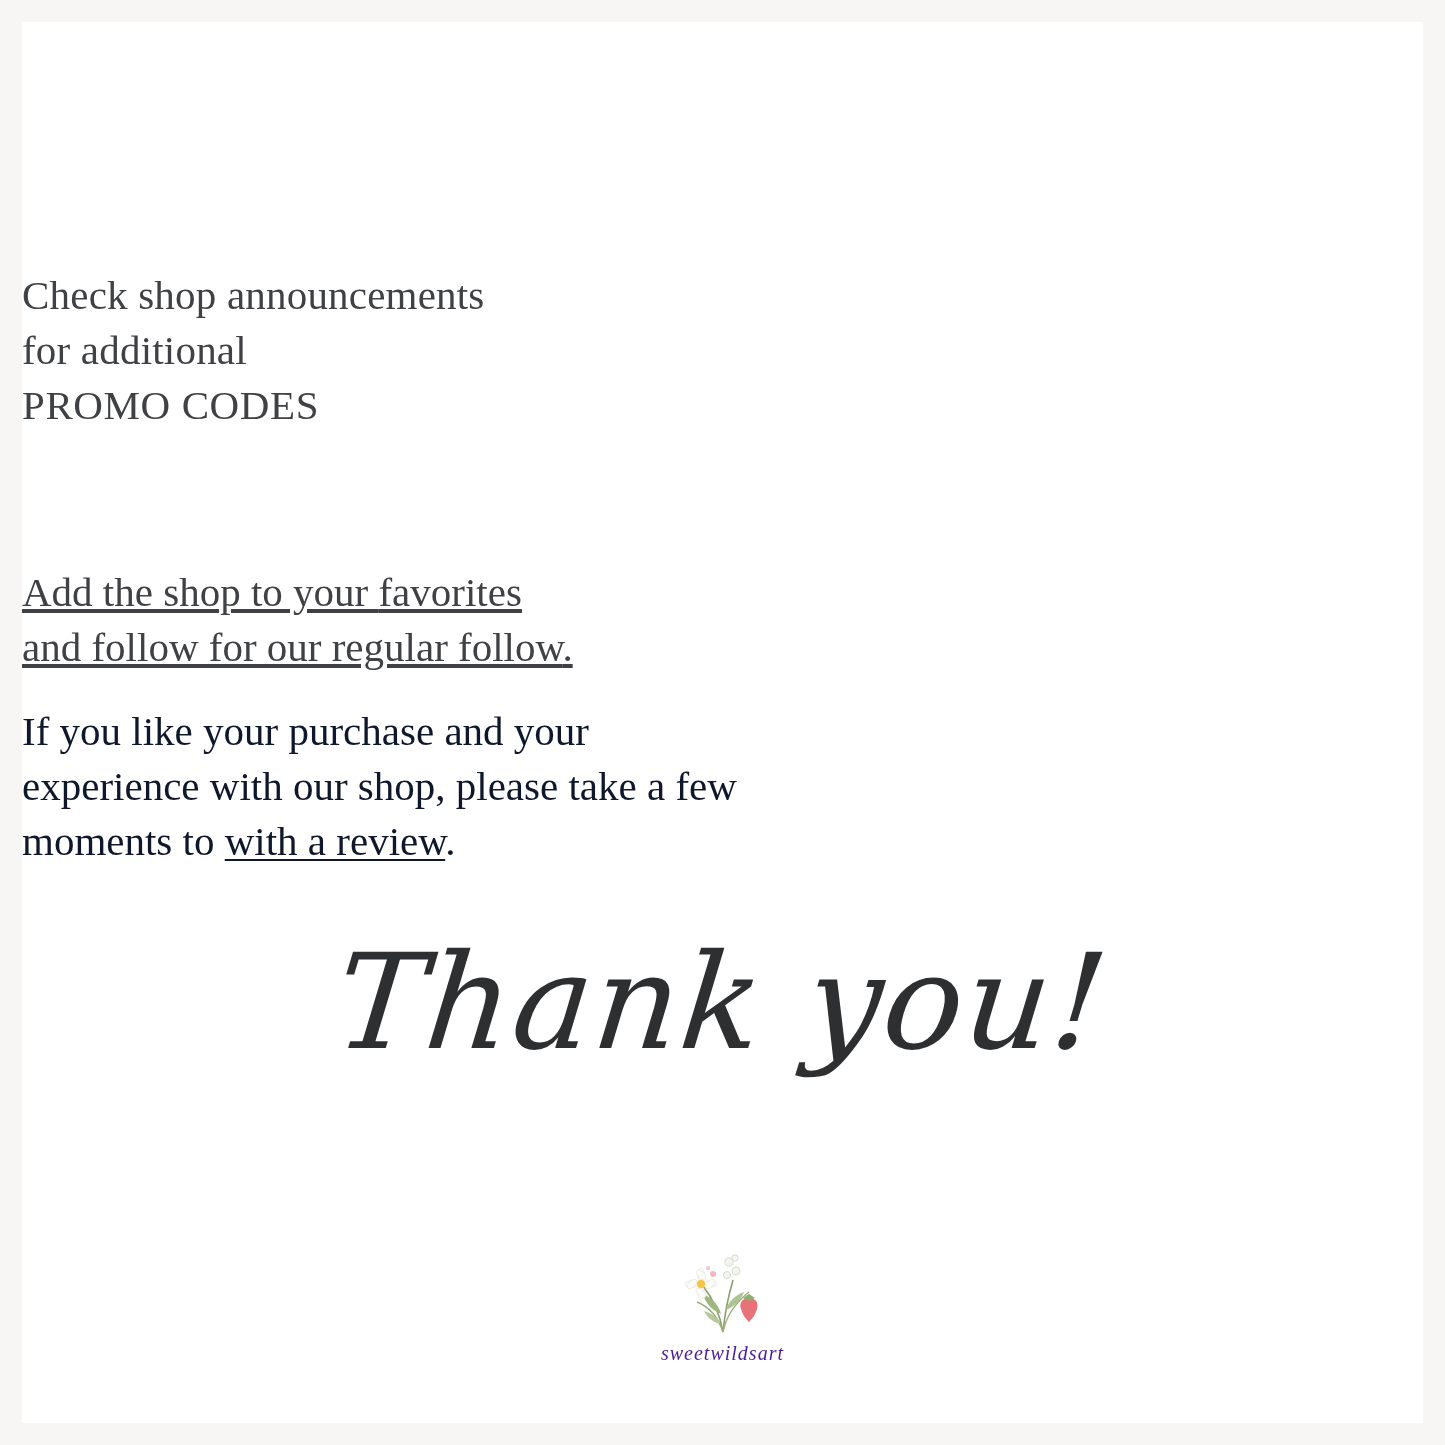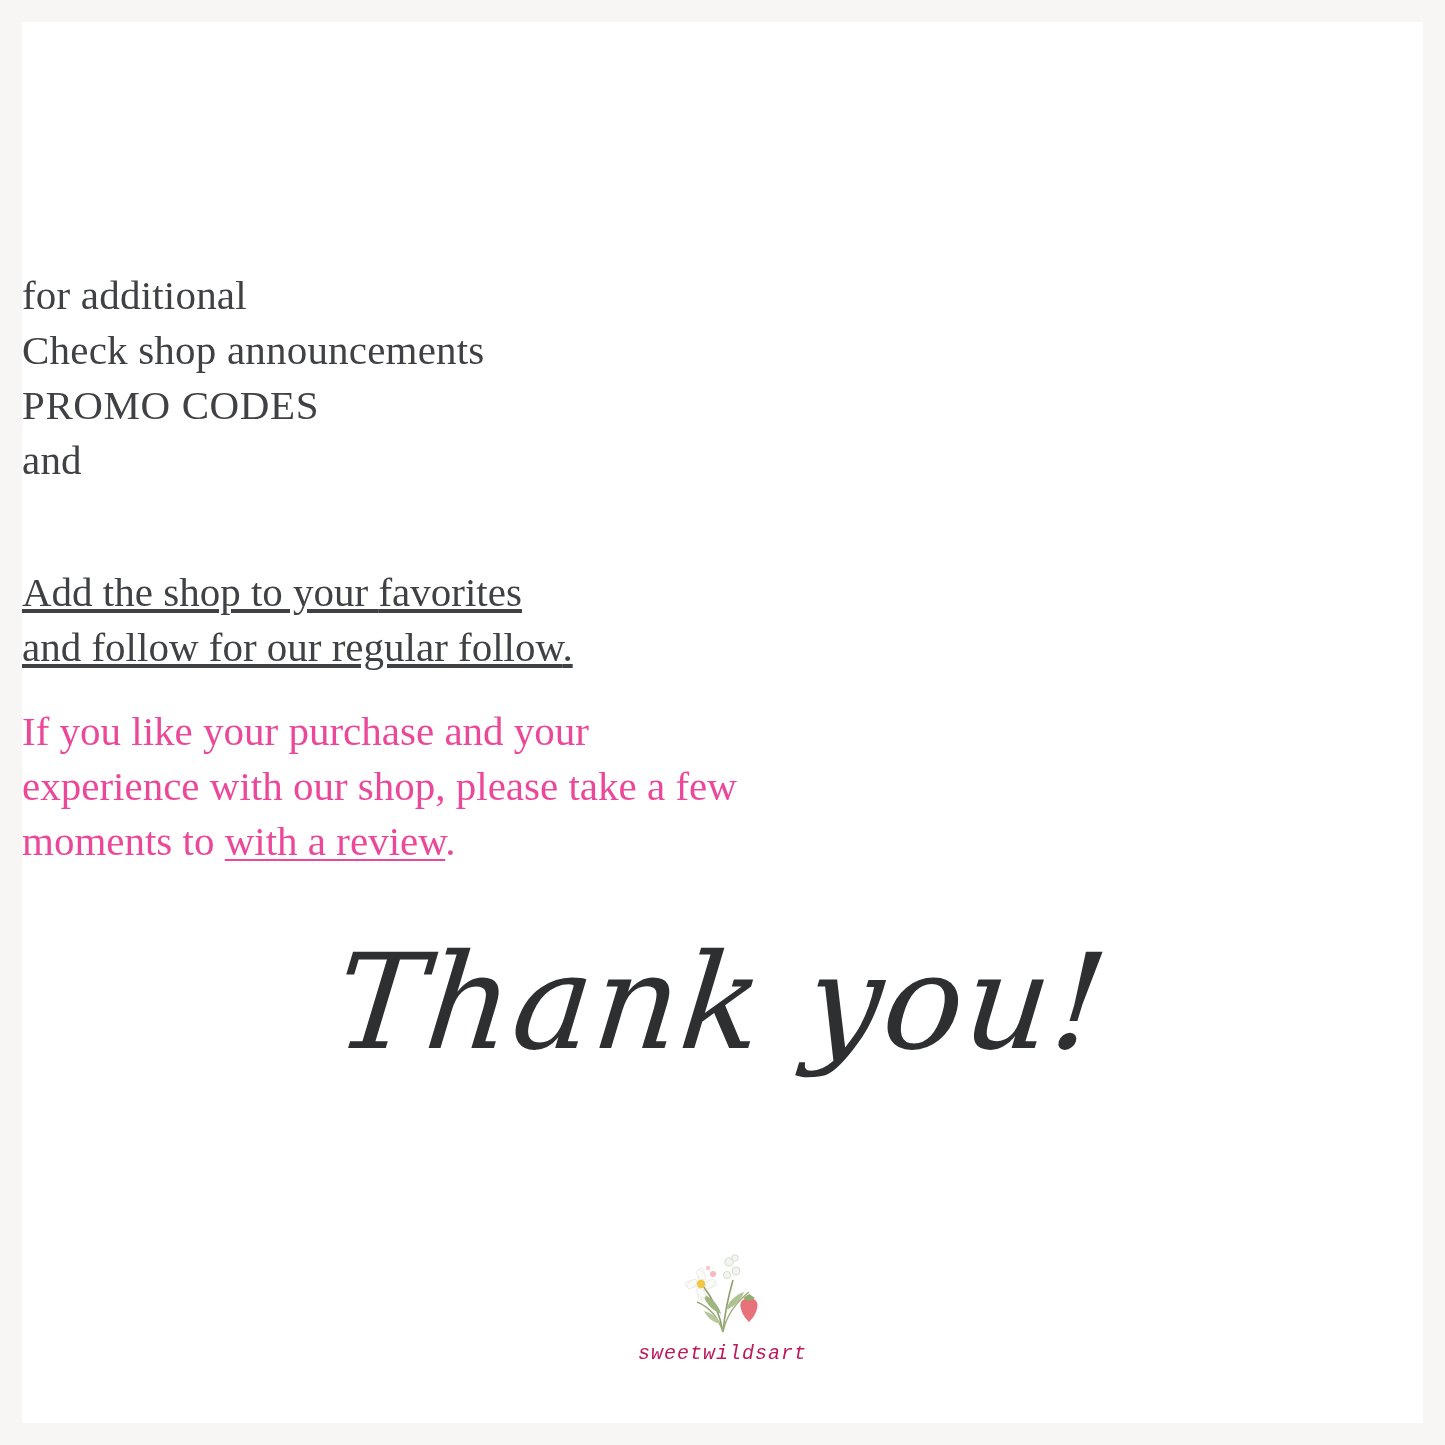--- a/index.html
+++ b/index.html
@@ -50,21 +50,21 @@
     line-height: 55px;
     text-decoration: underline;
   }
   .block-follow .ln { display: block; }
 
   
   .block-review {
     position: absolute;
     top: 682px;
     width: 100%;
-    color: #ec4899;
+    color: #0f172a;
     font-size: 41px;
     line-height: 55px;
   }
   .block-review .ln { display: block; }
 
   .ul {
     text-decoration: underline;
     text-underline-offset: 4px;
     text-decoration-thickness: 1.5px;
   }
@@ -92,37 +92,36 @@
     width: 100%;
     text-align: center;
   }
   .footer-mark {
     width: 120px;
     height: 96px;
     margin: 0 auto 6px auto;
     display: block;
   }
   .footer-name {
-    font-family: Liberation Mono, monospace;
+    font-family: Liberation Serif, serif;
     font-style: italic;
     font-size: 20px;
     letter-spacing: 1px;
-    color: #be185d;
+    color: #4c1d95;
   }
 </style>
 </head>
 <body>
 
 <div class="card">
 
   <div class="block-announce">
+    <span class="ln">Check shop announcements</span>
     <span class="ln">for additional</span>
-    <span class="ln">Check shop announcements</span>
     <span class="ln caps">PROMO CODES</span>
-    <span class="ln">and</span>
   </div>
 
   <div class="block-follow">
     <span class="ln"><span>Add the shop to your </span><span class="ul">favorites</span></span>
     <span class="ln"><span>and follow for our regular </span><span class="ul">follow</span><span>.</span></span>
   </div>
 
   <div class="block-review">
     <span class="ln">If you like your purchase and your</span>
     <span class="ln">experience with our shop,  please take a few</span>

